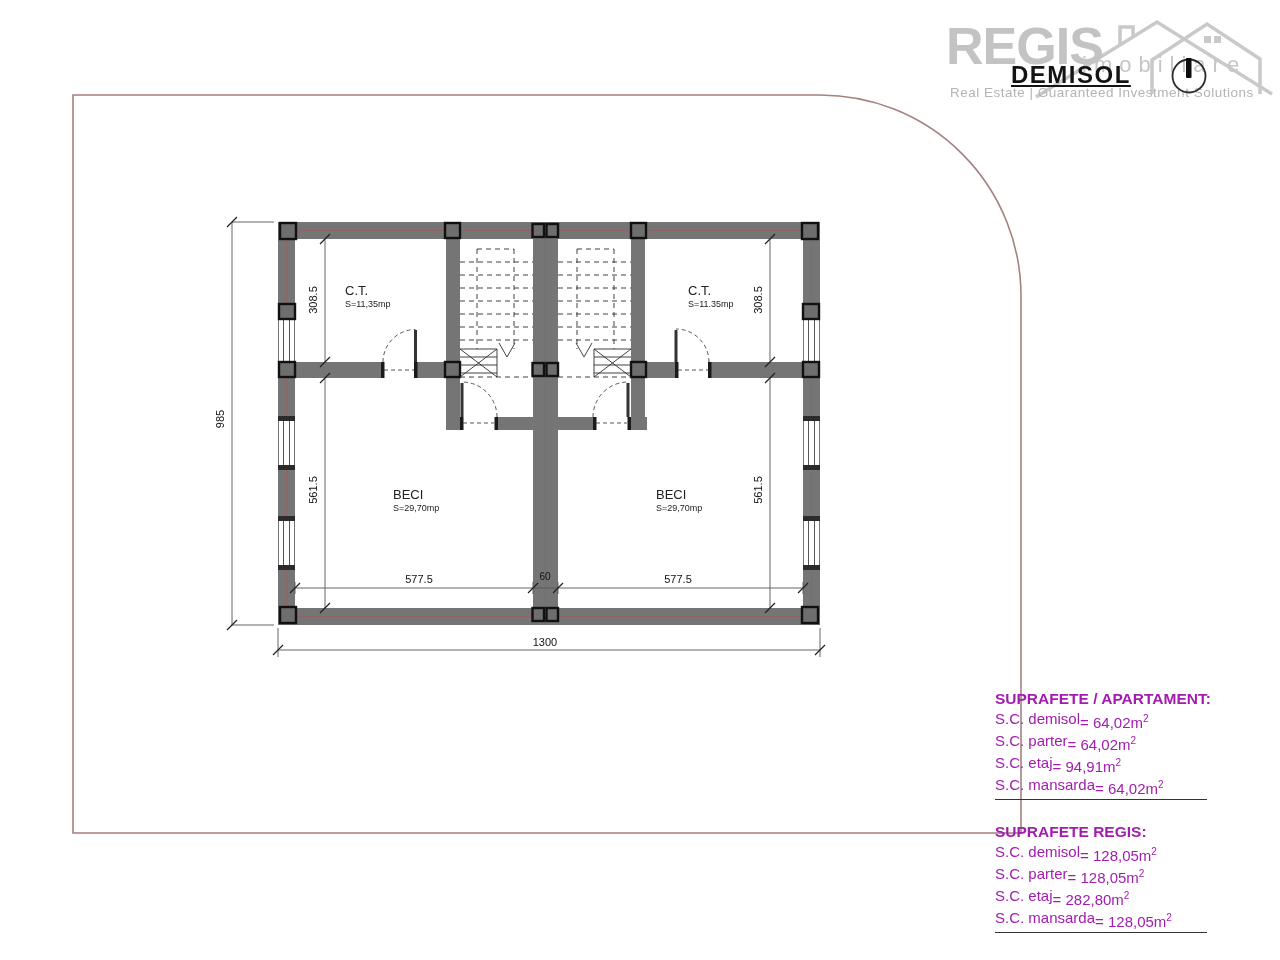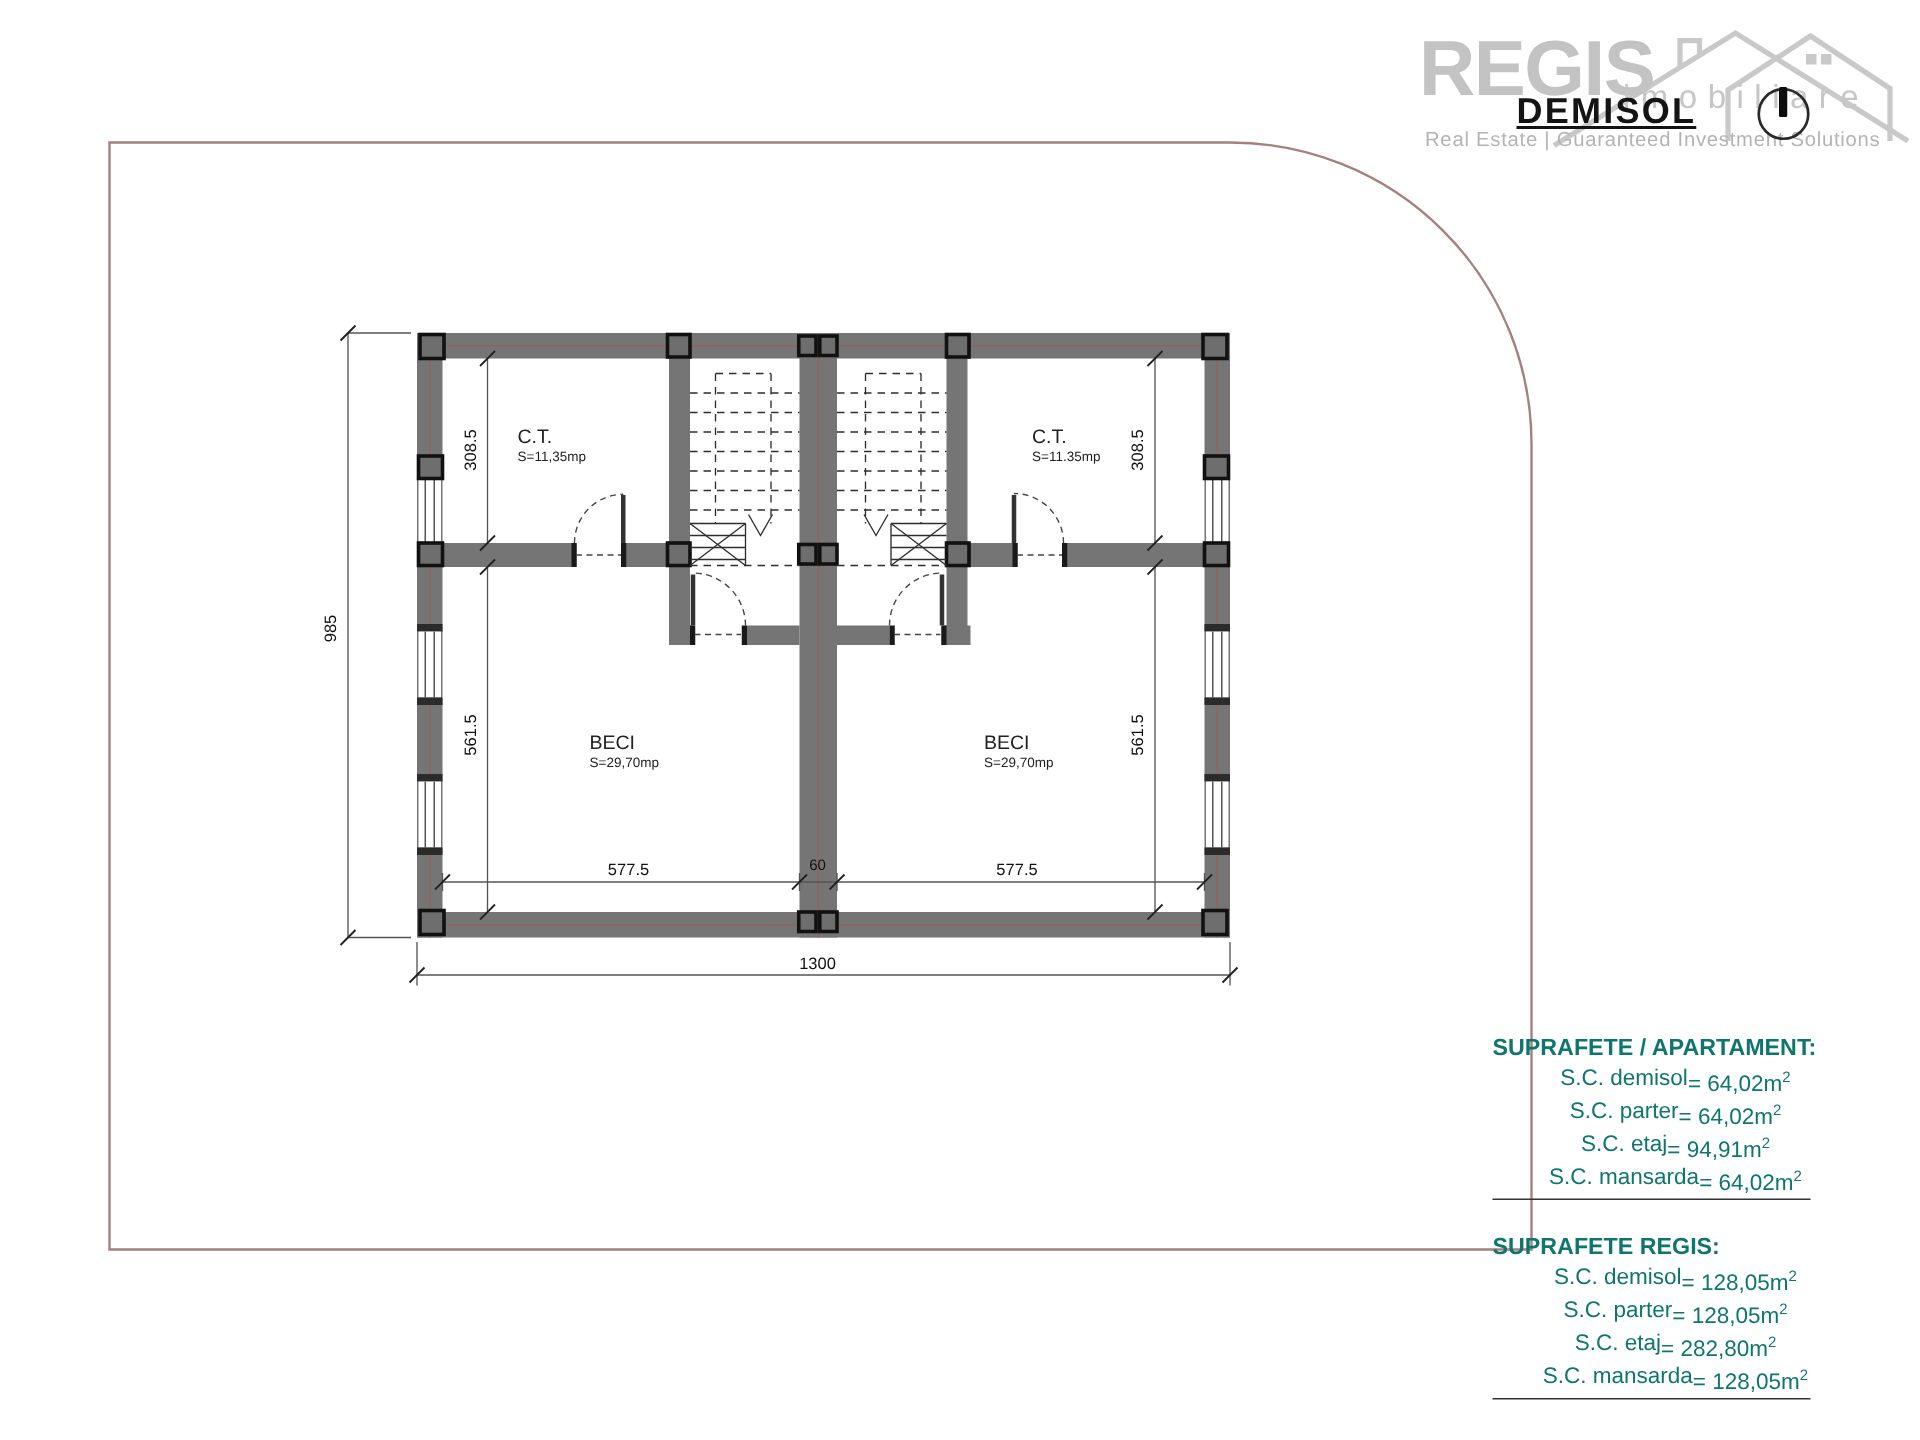--- a/index.html
+++ b/index.html
@@ -7,25 +7,25 @@
           font-family:"Liberation Sans",sans-serif;}
   #plan-svg{position:absolute;left:0;top:0;}
   .abs{position:absolute;}
   
   .regis{left:946px;top:16px;font-size:52px;font-weight:bold;letter-spacing:-1px;color:#c3c3c3;}
   .imob{left:1082px;top:52px;font-size:22px;color:#c6c6c6;letter-spacing:7px;}
   .tagline{left:950px;top:85px;font-size:13.5px;color:#b4b4b4;letter-spacing:0.5px;}
   .demisol{left:1011px;top:61px;font-size:24px;font-weight:bold;color:#141414;letter-spacing:1.5px;text-decoration:underline;}
   #compass-svg{position:absolute;left:1168px;top:54px;}
   
-  .area-table{width:244px;font-size:15px;color:#0f766e;}
+  .area-table{width:244px;font-size:15px;color:#a21caf;}
   .tbl1{left:995px;top:690px;}
   .tbl2{left:995px;top:823px;}
   .area-table .ttl{font-weight:bold;font-size:15.5px;margin-bottom:2px;white-space:nowrap;}
-  .arow{display:flex;justify-content:center;line-height:18px;white-space:nowrap;}
+  .arow{display:flex;justify-content:flex-start;line-height:18px;white-space:nowrap;}
   .arow sup,.trow sup{font-size:10px;}
   .rule{border-bottom:1.4px solid #333;width:212px;margin-top:1px;}
   .trow{text-align:right;line-height:19px;white-space:nowrap;}
   .trow b{font-size:15.5px;}
 </style>
 </head>
 <body>
 
 <div id="canvas">
 

